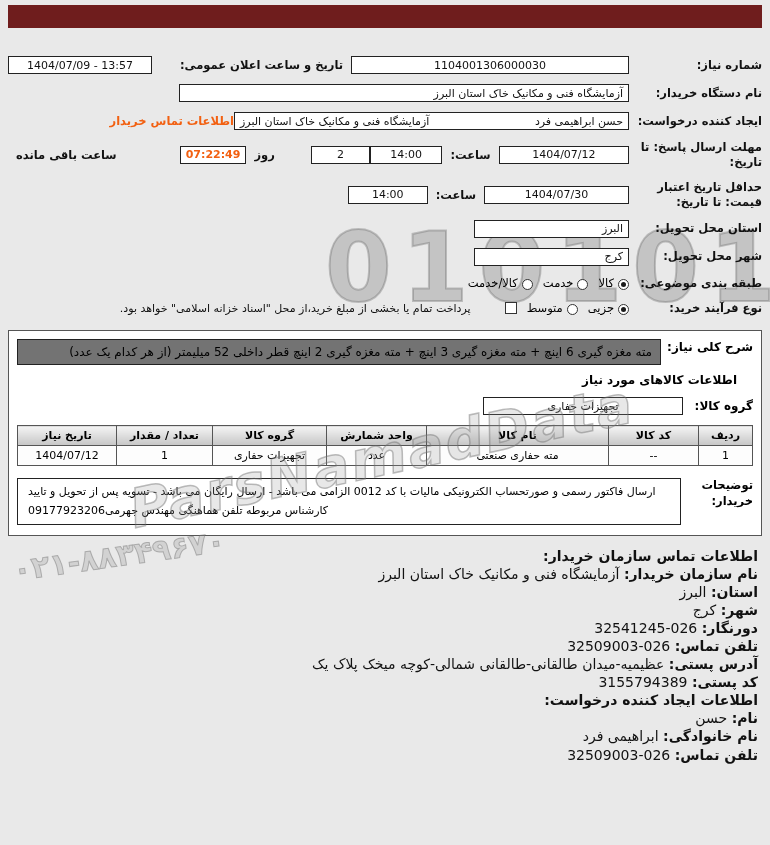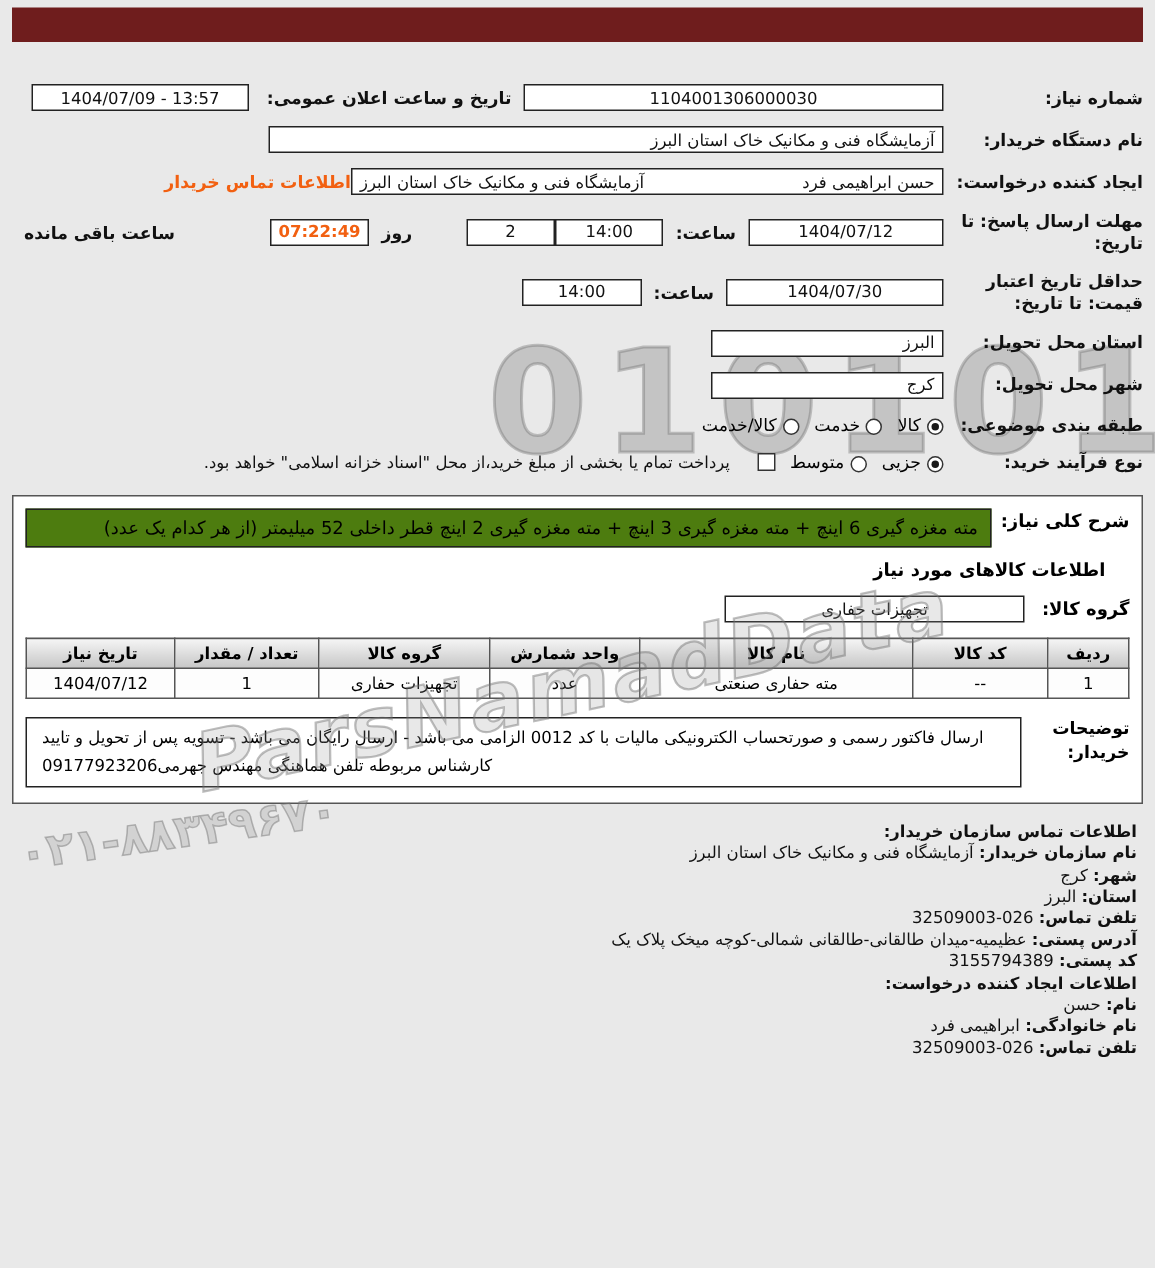--- a/index.html
+++ b/index.html
@@ -24,43 +24,43 @@
   .input{
     background:#fff;border:1px solid #222;height:18px;
     display:flex;align-items:center;justify-content:center;
     font-size:11px;box-sizing:border-box;padding:0 5px;color:#111;
   }
   .input.rt{justify-content:flex-start;}
   .input.spread{justify-content:space-between;}
   .w240{width:280px;} .w175{width:145px;} .w450{width:450px;} .w395{width:395px;}
   .w145{width:145px;} .w80{width:80px;} .w65{width:65px;} .w68{width:68px;} .w155{width:155px;} .w200{width:200px;}
   .orange{color:#f26011;font-weight:bold;}
-  .link-orange{color:#f26011;font-weight:bold;font-size:11.5px;cursor:pointer;white-space:nowrap;} .gap12{margin-left:12px;} .gap28{margin-left:28px;} .gap55{margin-left:55px;}
+  .link-orange{color:#f26011;font-weight:bold;font-size:11.5px;cursor:pointer;white-space:nowrap;} .gap12{margin-left:28px;} .gap28{margin-left:28px;} .gap55{margin-left:55px;}
   .radio{width:11px;height:11px;border:1px solid #333;border-radius:50%;background:#fff;display:inline-block;box-sizing:border-box;flex:0 0 auto;}
   .radio.on::after{content:"";display:block;width:5px;height:5px;background:#1a1a1a;border-radius:50%;margin:2px auto;}
   .opt{display:flex;align-items:flex-end;margin-left:10px;}
   .opt span.txt{font-size:11.5px;margin-right:4px;}
   .checkbox{width:12px;height:12px;border:1px solid #333;background:#fff;display:inline-block;box-sizing:border-box;flex:0 0 auto;}
   .note{font-size:11px;margin-right:6px;color:#111;}
   
   .panel{border:1px solid #555;background:#fff;margin-top:14px;padding:8px 8px 10px;position:relative;}
   .prow{display:flex;align-items:flex-start;margin-bottom:8px;}
   .plbl{flex:0 0 92px;font-weight:bold;font-size:12px;line-height:1.35;}
   .plbl2{flex:0 0 72px;font-weight:bold;font-size:11.5px;line-height:1.35;}
-  .descbox{flex:1;border:1px solid #222;background:#4d7c0f;padding:4px 8px;font-size:12px;line-height:1.4;}
+  .descbox{flex:1;border:1px solid #222;background:#737373;padding:4px 8px;font-size:12px;line-height:1.4;}
   .items-heading{font-weight:bold;font-size:12px;margin:8px 16px 10px;}
   .grow{display:flex;align-items:center;margin-bottom:10px;}
   .glbl{flex:0 0 70px;font-weight:bold;font-size:12px;}
   table{width:100%;border-collapse:collapse;margin:2px 0 12px;font-size:11px;table-layout:fixed;}
   th,td{border:1px solid #555;text-align:center;padding:3px 2px;overflow:hidden;}
   th{background:linear-gradient(#f4f4f4,#c6c6c6);font-weight:bold;}
   td{background:#fdfdfd;}
   .buyerbox{flex:1;border:1px solid #222;background:#fff;padding:4px 10px;font-size:11px;line-height:1.65;text-align:left;}
   
-  .contact{margin:12px 4px 0;font-size:11px;line-height:1.22;color:#111;}
+  .contact{margin:12px 4px 0;font-size:14px;line-height:1.22;color:#111;}
   .cline{margin-bottom:1px;}
   .cl{font-weight:bold;}
   
   .wm{position:absolute;pointer-events:none;white-space:nowrap;font-weight:bold;}
   .wm-digits{
     z-index:0;left:325px;top:212px;
     font-size:96px;letter-spacing:10px;
     color:rgba(140,140,140,0.40);
     -webkit-text-stroke:2px rgba(100,100,100,0.35);
   }
@@ -247,22 +247,23 @@
     <div class="prow" style="margin-bottom:0;">
       <div class="plbl2">توضیحات خریدار:</div>
       <div class="buyerbox">ارسال فاکتور رسمی و صورتحساب الکترونیکی مالیات با کد 0012 الزامی می باشد - ارسال رایگان می باشد - تسویه پس از تحویل و تایید کارشناس مربوطه تلفن هماهنگی مهندس جهرمی09177923206</div>
     </div>
 
   </div>
 
   <div class="contact">
     <div class="cline"><span class="cl">اطلاعات تماس سازمان خریدار:</span> <span></span></div>
     <div class="cline"><span class="cl">نام سازمان خریدار:</span> <span>آزمایشگاه فنی و مکانیک خاک استان البرز</span></div>
+    <div class="cline"><span class="cl">استان:</span> <span>البرز</span></div>
     <div class="cline"><span class="cl">شهر:</span> <span>کرج</span></div>
-    <div class="cline"><span class="cl">استان:</span> <span>البرز</span></div>
+    <div class="cline"><span class="cl">دورنگار:</span> <span>026-32541245</span></div>
     <div class="cline"><span class="cl">تلفن تماس:</span> <span>026-32509003</span></div>
     <div class="cline"><span class="cl">آدرس پستی:</span> <span>عظیمیه-میدان طالقانی-طالقانی شمالی-کوچه میخک پلاک یک</span></div>
     <div class="cline"><span class="cl">کد پستی:</span> <span>3155794389</span></div>
     <div class="cline"><span class="cl">اطلاعات ایجاد کننده درخواست:</span> <span></span></div>
     <div class="cline"><span class="cl">نام:</span> <span>حسن</span></div>
     <div class="cline"><span class="cl">نام خانوادگی:</span> <span>ابراهیمی فرد</span></div>
     <div class="cline"><span class="cl">تلفن تماس:</span> <span>026-32509003</span></div>
   </div>
 
 </div>

